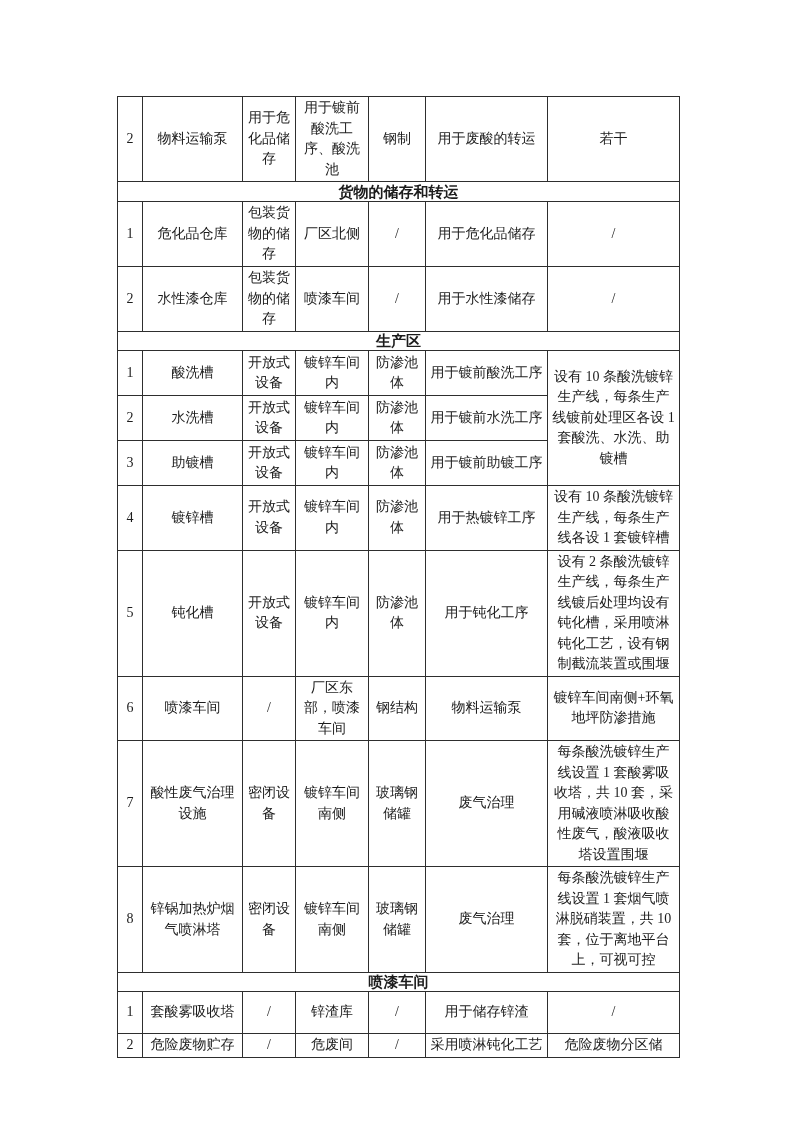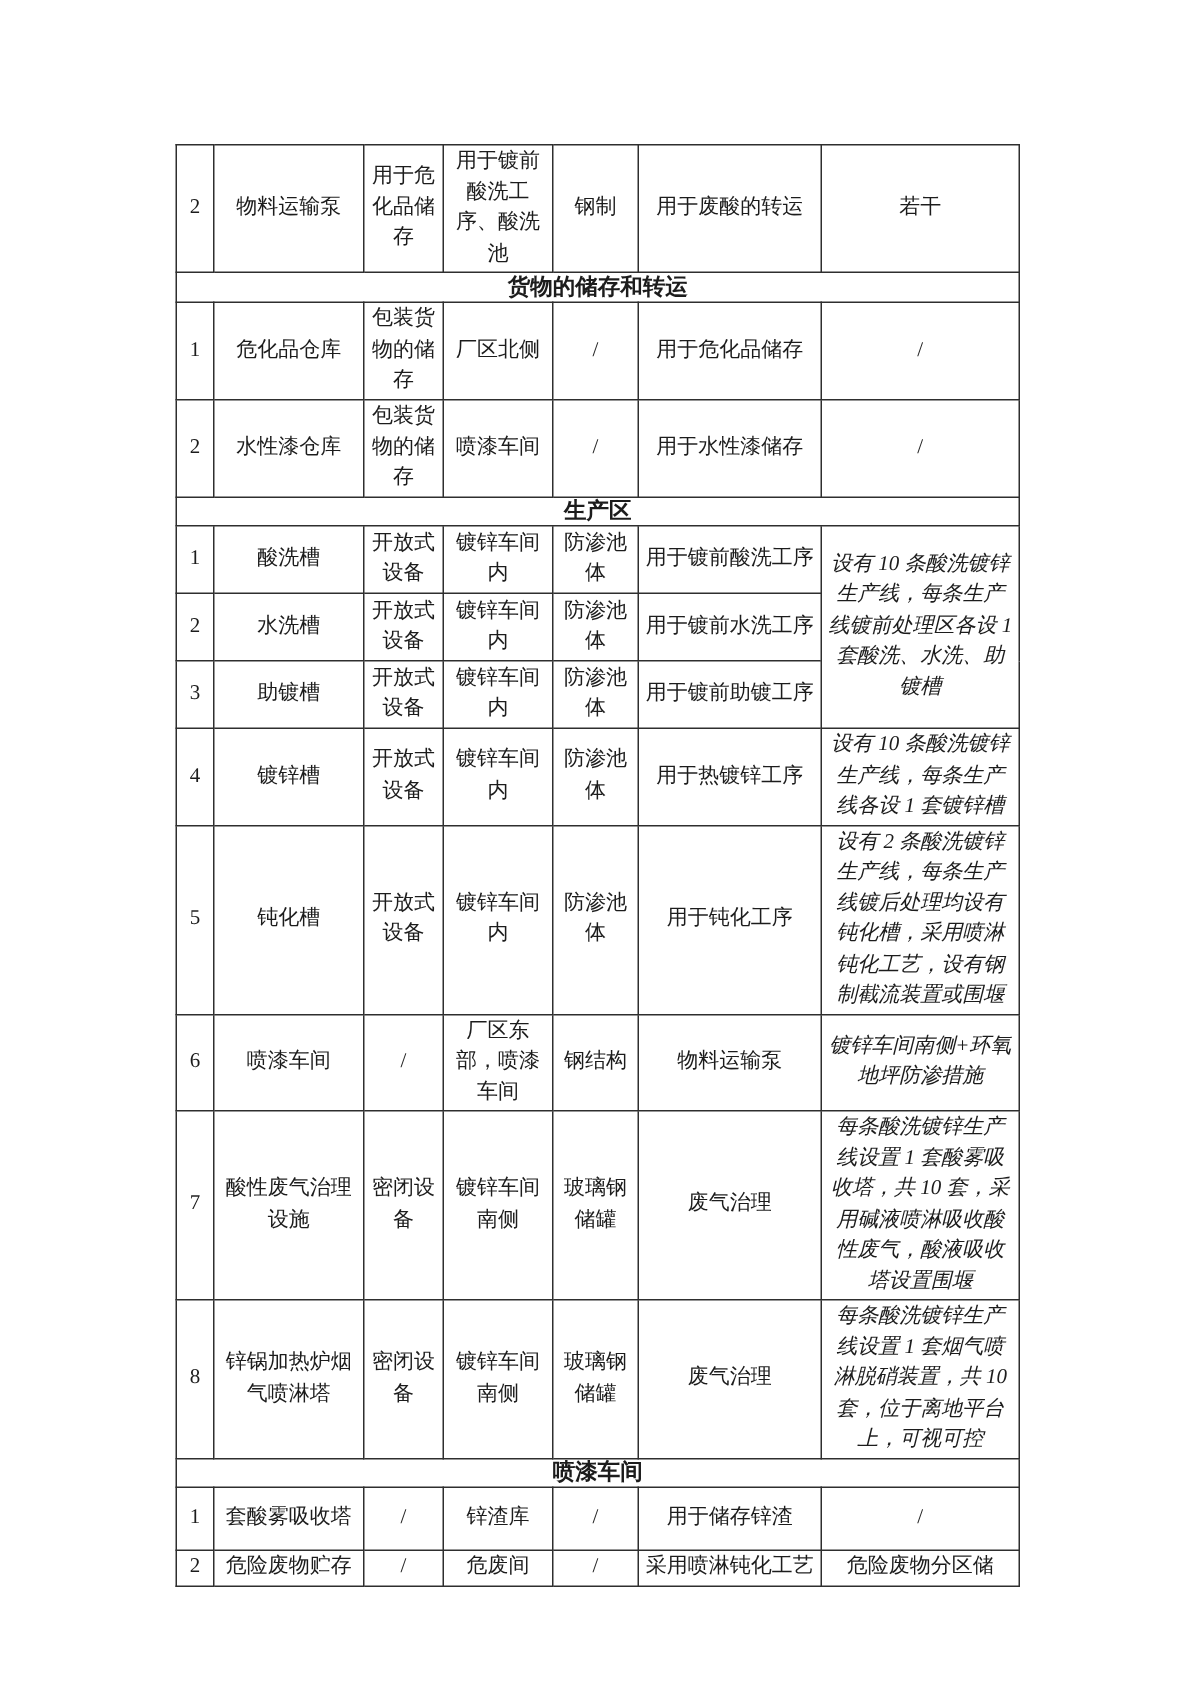--- a/index.html
+++ b/index.html
@@ -33,21 +33,20 @@
   }
   tr.sec td {
     font-weight: bold;
     font-size: 15px;
     line-height: 18px;
     padding: 0;
   }
   td.jc {
     text-align: justify;
     text-align-last: center;
-    font-style: italic;
   }
   
   tr.rh69  { height: 69px; }
   tr.rh20  { height: 20px; }
   tr.rh19  { height: 19px; }
   tr.rh65  { height: 65px; }
   tr.rh45  { height: 45px; }
   tr.rh62  { height: 62px; }
   tr.rh122 { height: 122px; }
   tr.rh125 { height: 125px; }

